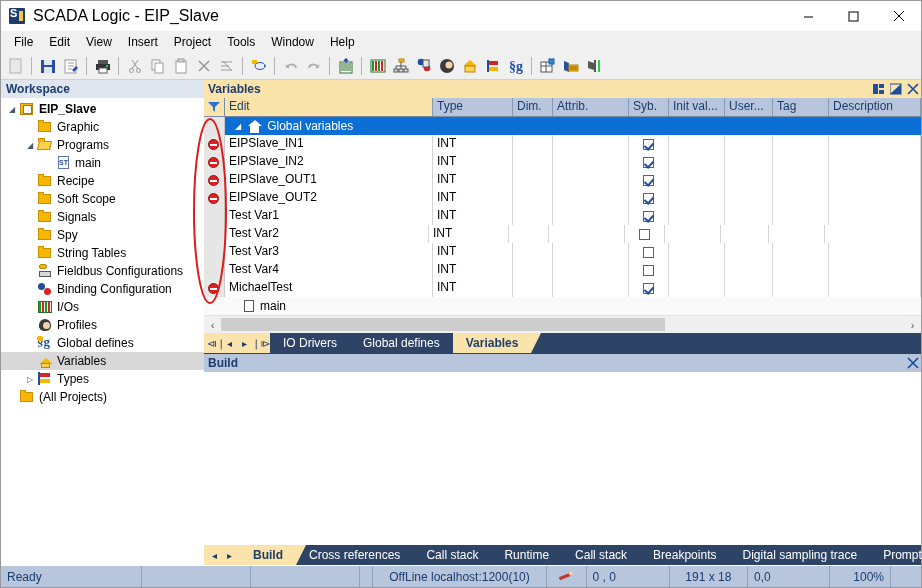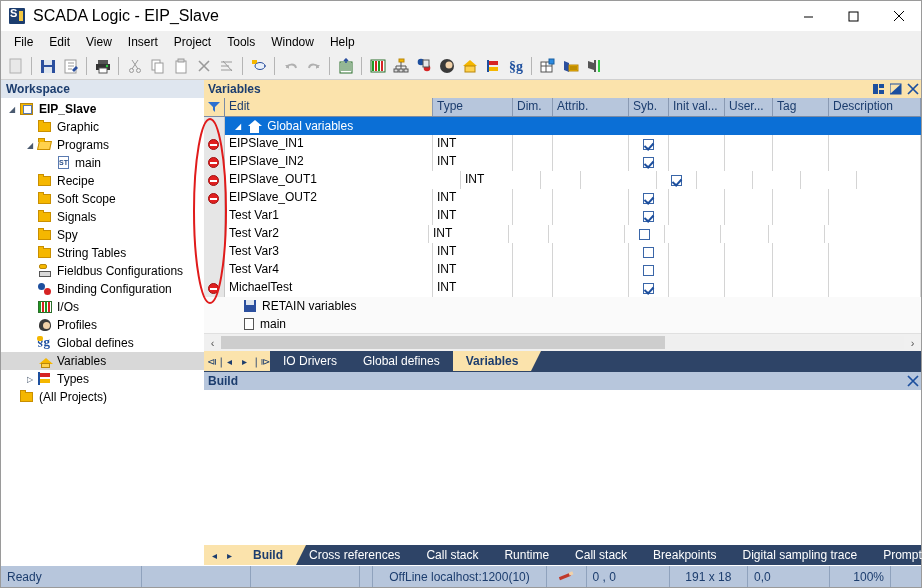--- a/index.html
+++ b/index.html
@@ -747,21 +747,21 @@
               </div>
               <div class="cell" style="width: 56px;"></div>
               <div class="cell" style="width: 48px;"></div>
               <div class="cell" style="width: 56px;"></div>
               <div class="cell" style="width: 112px; flex: 1 1 0%;"></div>
             </div>
             <div class="grow">
               <div class="gutter">
                 <span class="minus"></span>
               </div>
-              <div class="cell" style="width: 236px;">EIPSlave_OUT1</div>
+              <div class="cell" style="width: 208px;">EIPSlave_OUT1</div>
               <div class="cell" style="width: 80px;">INT</div>
               <div class="cell" style="width: 40px;"></div>
               <div class="cell" style="width: 76px;"></div>
               <div class="cell ckc" style="width: 40px;">
                 <span class="chk on"></span>
               </div>
               <div class="cell" style="width: 56px;"></div>
               <div class="cell" style="width: 48px;"></div>
               <div class="cell" style="width: 56px;"></div>
               <div class="cell" style="width: 112px; flex: 1 1 0%;"></div>
@@ -846,27 +846,20 @@
               <div class="cell" style="width: 80px;">INT</div>
               <div class="cell" style="width: 40px;"></div>
               <div class="cell" style="width: 76px;"></div>
               <div class="cell ckc" style="width: 40px;">
                 <span class="chk on"></span>
               </div>
               <div class="cell" style="width: 56px;"></div>
               <div class="cell" style="width: 48px;"></div>
               <div class="cell" style="width: 56px;"></div>
               <div class="cell" style="width: 112px; flex: 1 1 0%;"></div>
-            </div>
-            <div class="grow sub">
-              <div class="gutter" style="background: rgb(250, 250, 250); border-right: none;"></div>
-              <div class="cell" style="flex: 1 1 0%; border-right: none; display: flex; align-items: center; padding-left: 20px;">
-                <span class="ico-save-sm" style="margin-right: 6px;"></span>
-                <span>RETAIN variables</span>
-              </div>
             </div>
             <div class="grow sub">
               <div class="gutter" style="background: rgb(250, 250, 250); border-right: none;"></div>
               <div class="cell" style="flex: 1 1 0%; border-right: none; display: flex; align-items: center; padding-left: 20px;">
                 <span class="ico-file-sm" style="margin-right: 6px;"></span>
                 <span>main</span>
               </div>
             </div>
           </div>
 

